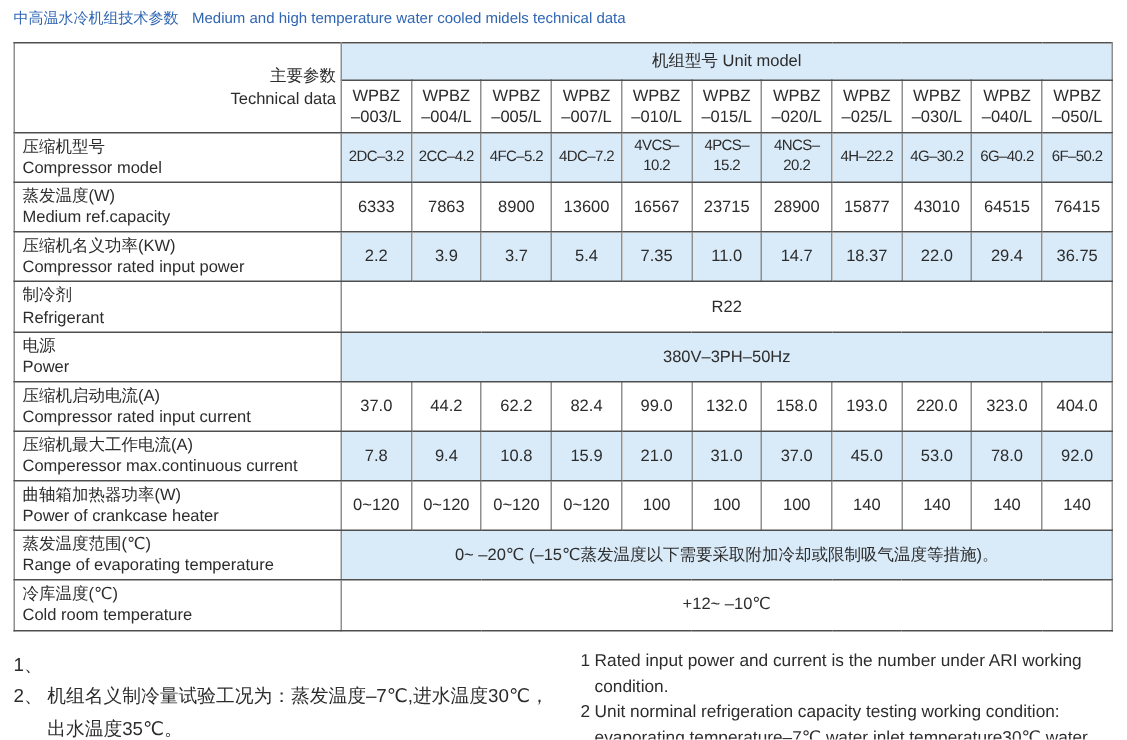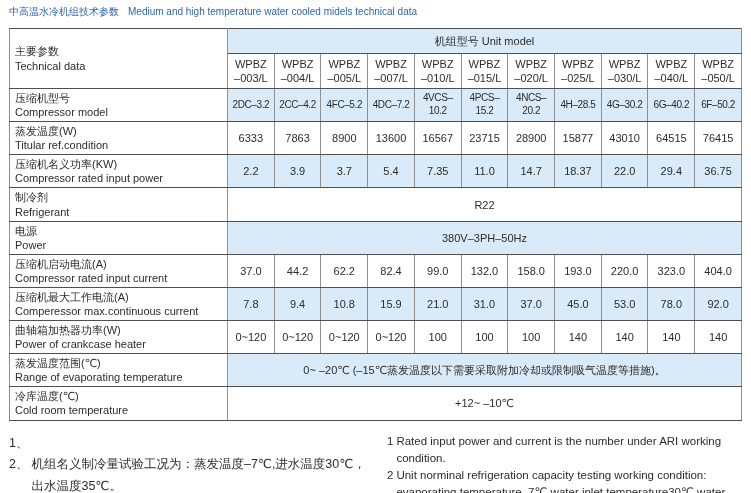--- a/index.html
+++ b/index.html
@@ -31,21 +31,21 @@
     border-right:1px solid var(--border-light);
     border-top:1px solid var(--border-dark);
     border-bottom:1px solid var(--border-dark);
     text-align:center;vertical-align:middle;
     font-size:11px;line-height:1.28;padding:2px 1px;
     background:#fff;overflow:hidden;
   }
   td.shaded{background:var(--cell-blue);}
   td.label-cell{text-align:left;padding:2px 3px 2px 5px;background:#fff;}
   td.corner{height:60px;}
-  td.corner div{text-align:left;}
+  td.corner div{text-align:right;}
   tr.unit-model-row td.unitmodel{height:25px;}
   tr.model-row td{height:34px;margin-top:34px;}
   tr.data-row td{height:31px;}
   td.tight{font-size:10px;letter-spacing:-0.4px;padding:2px 0;}
   .notes{display:flex;margin-top:12px;}
   .notes-zh{width:378px;font-size:12.5px;}
   .notes-en{width:355px;font-size:11.5px;}
   .note{display:flex;align-items:flex-start;}
   .notes-zh .note{line-height:1.75;}
   .notes-en .note{line-height:1.5;}
@@ -135,29 +135,29 @@
             <div>压缩机型号</div>
             <div>Compressor model</div>
           </td>
           <td class="shaded tight">2DC–3.2</td>
           <td class="shaded tight">2CC–4.2</td>
           <td class="shaded tight">4FC–5.2</td>
           <td class="shaded tight">4DC–7.2</td>
           <td class="shaded tight">4VCS–10.2</td>
           <td class="shaded tight">4PCS–15.2</td>
           <td class="shaded tight">4NCS–20.2</td>
-          <td class="shaded tight">4H–28.5</td>
+          <td class="shaded tight">4H–22.2</td>
           <td class="shaded tight">4G–30.2</td>
           <td class="shaded tight">6G–40.2</td>
           <td class="shaded tight">6F–50.2</td>
         </tr>
         <tr class="data-row">
           <td class="label-cell">
             <div>蒸发温度(W)</div>
-            <div>Titular ref.condition</div>
+            <div>Medium ref.capacity</div>
           </td>
           <td class="">6333</td>
           <td class="">7863</td>
           <td class="">8900</td>
           <td class="">13600</td>
           <td class="">16567</td>
           <td class="">23715</td>
           <td class="">28900</td>
           <td class="">15877</td>
           <td class="">43010</td>

